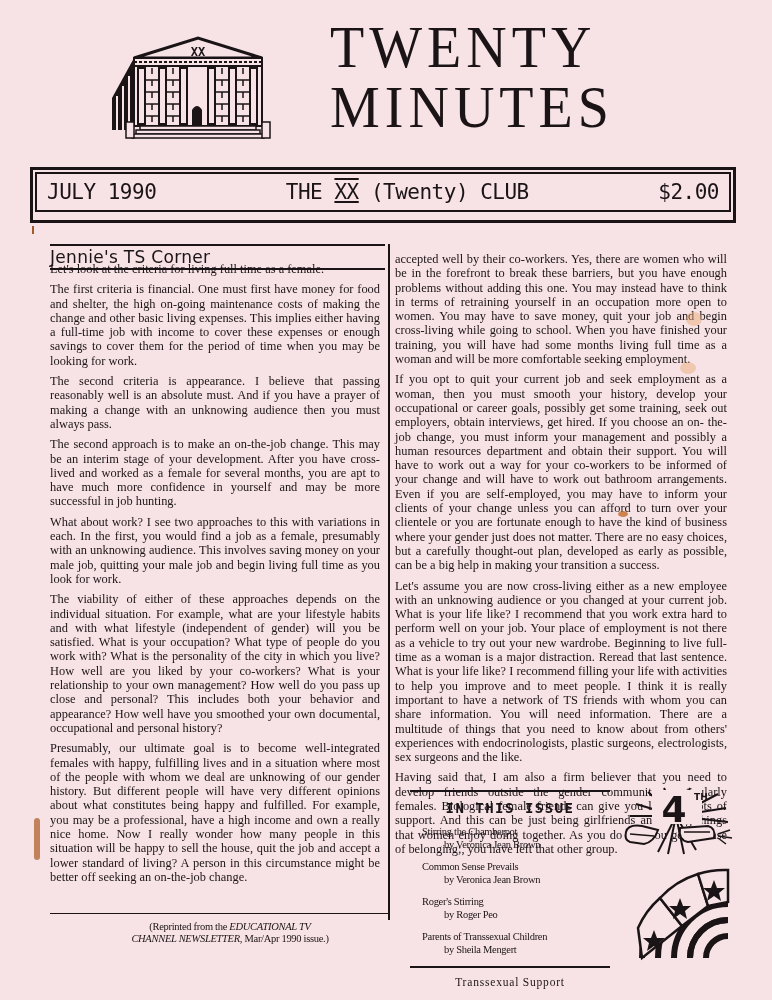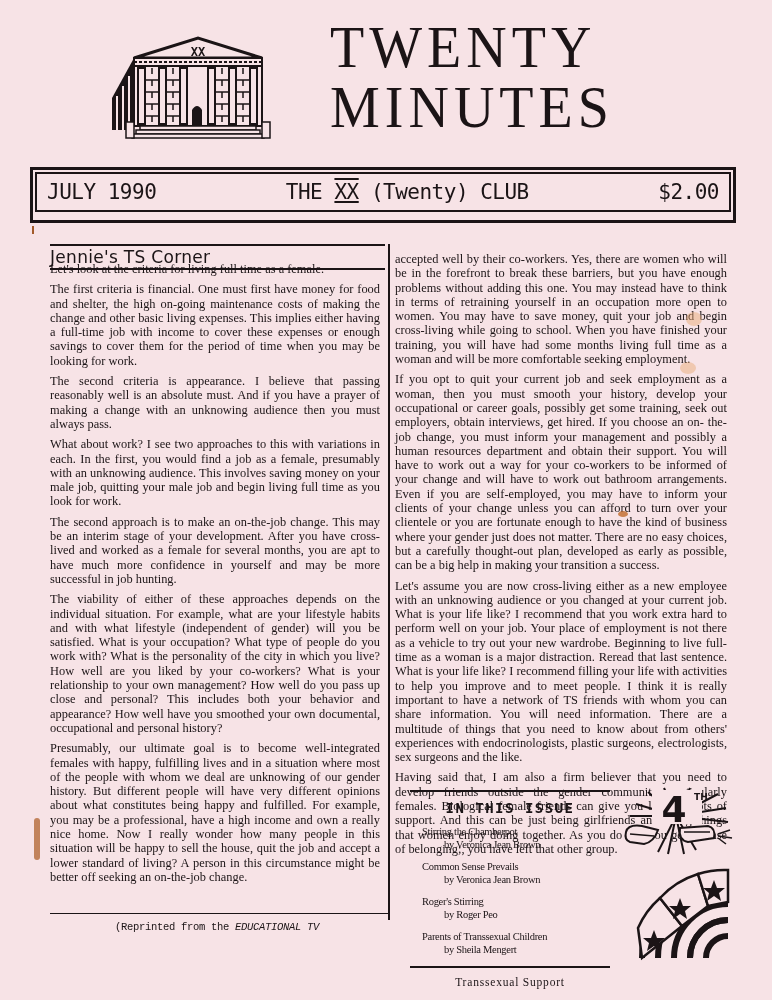--- a/index.html
+++ b/index.html
@@ -43,22 +43,23 @@
   .rule-top-left { position:absolute; left:50px; top:244px; width:335px; height:2px; background:#1b1416; }
   .section-head {
     position: absolute; left: 50px; top: 247px; width: 335px;
     font-family: "DejaVu Sans", sans-serif; font-size: 17px; font-weight: normal;
     border-bottom: 2px solid #1b1416; padding-bottom: 1px; letter-spacing: .3px;
   }
   .col-divider { position:absolute; left:388px; top:244px; width:2px; height:676px; background:#1b1416; }
   .rule-bottom-left { position:absolute; left:50px; top:913px; width:338px; height:1px; background:#1b1416; }
   .reprint {
     position: absolute; left: 115px; top: 921px; width: 230px;
-    font-family: Liberation Mono, monospace; font-size: 10.5px; line-height: 12px;
+    font-family: Liberation Serif, serif; font-size: 10.5px; line-height: 12px;
     letter-spacing: -0.3px;
+    text-align: center;
   }
   .reprint .it { font-style: italic; }
 
   .issue-box { position:absolute; left:410px; top:790px; width:200px; }
   .issue-rule { height:2px; background:#1b1416; }
   .issue-title {
     text-align:center; font-family:"DejaVu Sans Mono", monospace; font-weight:bold;
     font-size:14px; letter-spacing:1.5px; margin:8px 0 10px 0;
   }
   .issue-item { font-family:Liberation Serif, serif; font-size:10.5px; line-height:12.5px; margin:0 0 10px 12px; letter-spacing:-0.3px; }
@@ -144,28 +145,29 @@
 <div class="left-stain"></div>
 
 <div class="rule-top-left"></div>
 <div class="section-head">Jennie's TS Corner</div>
 <div class="col-divider"></div>
 
 <div class="col col-left">
   <p>Let's look at the criteria for living full time as a female.</p>
   <p>The first criteria is financial. One must first have money for food and shelter, the high on-going maintenance costs of making the change and other basic living expenses. This implies either having a full-time job with income to cover these expenses or enough savings to cover them for the period of time when you may be looking for work.</p>
   <p>The second criteria is appearance. I believe that passing reasonably well is an absolute must. And if you have a prayer of making a change with an unknowing audience then you must always pass.</p>
+  <p>The second approach is to make an on-the-job change. This may be an interim stage of your development. After you have cross-lived and worked as a female for several months, you are apt to have much more confidence in yourself and may be more successful in job hunting.</p>
   <p>What about work? I see two approaches to this with variations in each. In the first, you would find a job as a female, presumably with an unknowing audience. This involves saving money on your male job, quitting your male job and begin living full time as you look for work.</p>
-  <p>The second approach is to make an on-the-job change. This may be an interim stage of your development. After you have cross-lived and worked as a female for several months, you are apt to have much more confidence in yourself and may be more successful in job hunting.</p>
   <p>The viability of either of these approaches depends on the individual situation. For example, what are your lifestyle habits and with what lifestyle (independent of gender) will you be satisfied. What is your occupation? What type of people do you work with? What is the personality of the city in which you live? How well are you liked by your co-workers? What is your relationship to your own management? How well do you pass up close and personal? This includes both your behavior and appearance? How well have you smoothed your own documental, occupational and personal history?</p>
   <p>Presumably, our ultimate goal is to become well-integrated females with happy, fulfilling lives and in a situation where most of the people with whom we deal are unknowing of our gender history. But different people will have very different opinions about what constitutes being happy and fulfilled. For example, you may be a professional, have a high income and own a really nice home. Now I really wonder how many people in this situation will be happy to sell the house, quit the job and accept a lower standard of living? A person in this circumstance might be better off seeking an on-the-job change.</p>
 </div>
 <div class="rule-bottom-left"></div>
 <div class="reprint">
   <div><span>(Reprinted   from   the </span><span class="it">EDUCATIONAL  TV</span></div>
+  <div><span class="it">CHANNEL NEWSLETTER</span><span>, Mar/Apr 1990 issue.)</span></div>
 </div>
 
 <div class="col col-right">
   <p>accepted well by their co-workers. Yes, there are women who will be in the forefront to break these barriers, but you have enough problems without adding this one. You may instead have to think in terms of retraining yourself in an occupation more open to women. You may have to save money, quit your job and begin cross-living while going to school. When you have finished your training, you will have had some months living full time as a woman and will be more comfortable seeking employment.</p>
   <p>If you opt to quit your current job and seek employment as a woman, then you must smooth your history, develop your occupational or career goals, possibly get some training, seek out employers, obtain interviews, get hired. If you choose an on- the-job change, you must inform your management and possibly a human resources department and obtain their support. You will have to work out a way for your co-workers to be informed of your change and will have to work out bathroom arrangements. Even if you are self-employed, you may have to inform your clients of your change unless you can afford to turn over your clientele or you are fortunate enough to have the kind of business where your gender just does not matter. There are no easy choices, but a carefully thought-out plan, developed as early as possible, can be a big help in making your transition a success.</p>
   <p>Let's assume you are now cross-living either as a new employee with an unknowing audience or you changed at your current job. What is your life like? I recommend that you work extra hard to perform well on your job. Your place of employment is not there as a vehicle to try out your new wardrobe. Beginning to live full-time as a woman is a major distraction. Reread that last sentence. What is your life like? I recommend filling your life with activities to help you improve and to meet people. I think it is really important to have a network of TS friends with whom you can share information. You will need information. There are a multitude of things that you need to know about from others' experiences with endocrinologists, plastic surgeons, electrologists, sex surgeons and the like.</p>
   <p>Having said that, I am also a firm believer that you need to develop friends outside the gender community, particularly females. Biological female friends can give you lots and lots of support. And this can be just being girlfriends and doing things that women enjoy doing together. As you do this you get a sense of belonging;, you have left that other group.</p>
 </div>
 
 <div class="stain" style="left:686px;top:312px;width:16px;height:14px;"></div>

